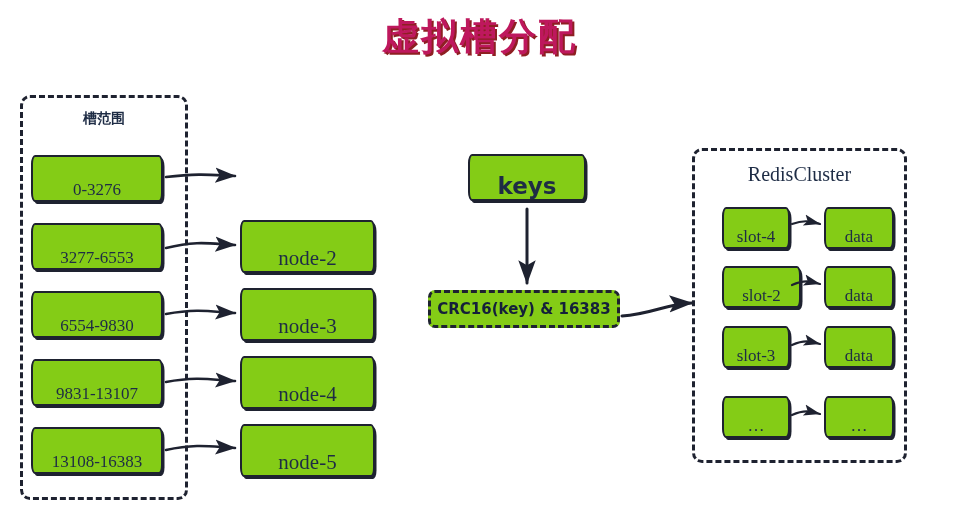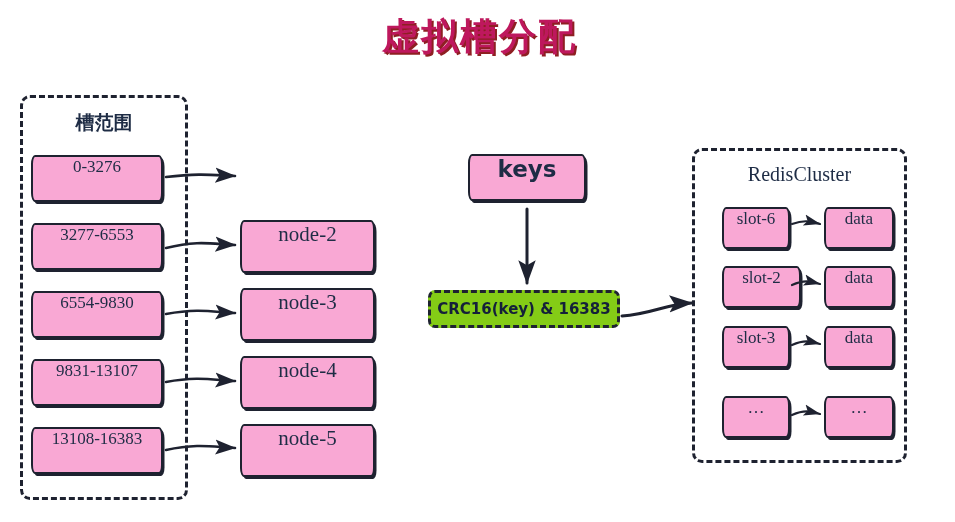--- a/index.html
+++ b/index.html
@@ -41,25 +41,25 @@
     letter-spacing: 2px;
     color: #be185d;
     text-shadow: 2px 2px 0 #8e1f22;
     white-space: nowrap;
   }
 
   
   .hbox {
     position: absolute;
     box-sizing: border-box;
-    background: #f9a8d4;
+    background: #84cc16;
     border: 2.5px solid #1e2230;
     border-radius: 4px / 9px;
     display: flex;
-    align-items: flex-start;
+    align-items: flex-end;
     justify-content: center;
     color: #1e2c45;
     box-shadow: 2px 2.5px 0 -0.5px #1e2230;
   }
   .hbox.serif {
     font-family: "Liberation Serif", serif;
   }
   .hbox.sans {
     font-family: "DejaVu Sans", sans-serif;
     font-weight: bold;
@@ -80,21 +80,21 @@
   }
   .dgroup-label {
     position: absolute;
     text-align: center;
     color: #1e2c45;
     white-space: nowrap;
   }
   .label-cn {
     font-family: "DejaVu Sans", sans-serif;
     font-weight: bold;
-    font-size: 19px;
+    font-size: 14px;
   }
   .label-en {
     font-family: "Liberation Serif", serif;
     font-size: 20px;
   }
 
   
   .crc-box {
     position: absolute;
     box-sizing: border-box;
@@ -155,21 +155,21 @@
   </div>
 
   <div class="crc-box" style="left:428px; top:290px; width:192px; height:38px;">
     <span>CRC16(key) &amp; 16383</span>
   </div>
 
   <div class="dgroup" style="left:692px; top:148px; width:215px; height:315px;"></div>
   <div class="dgroup-label label-en" style="left:692px; top:163px; width:215px;">RedisCluster</div>
 
   <div class="hbox serif mini-box" style="left:722px; top:207px; width:68px; height:42px;">
-    <span>slot-6</span>
+    <span>slot-4</span>
   </div>
   <div class="hbox serif mini-box" style="left:824px; top:207px; width:70px; height:42px;">
     <span>data</span>
   </div>
 
   <div class="hbox serif mini-box" style="left:722px; top:266px; width:79px; height:42px;">
     <span>slot-2</span>
   </div>
   <div class="hbox serif mini-box" style="left:824px; top:266px; width:70px; height:42px;">
     <span>data</span>

